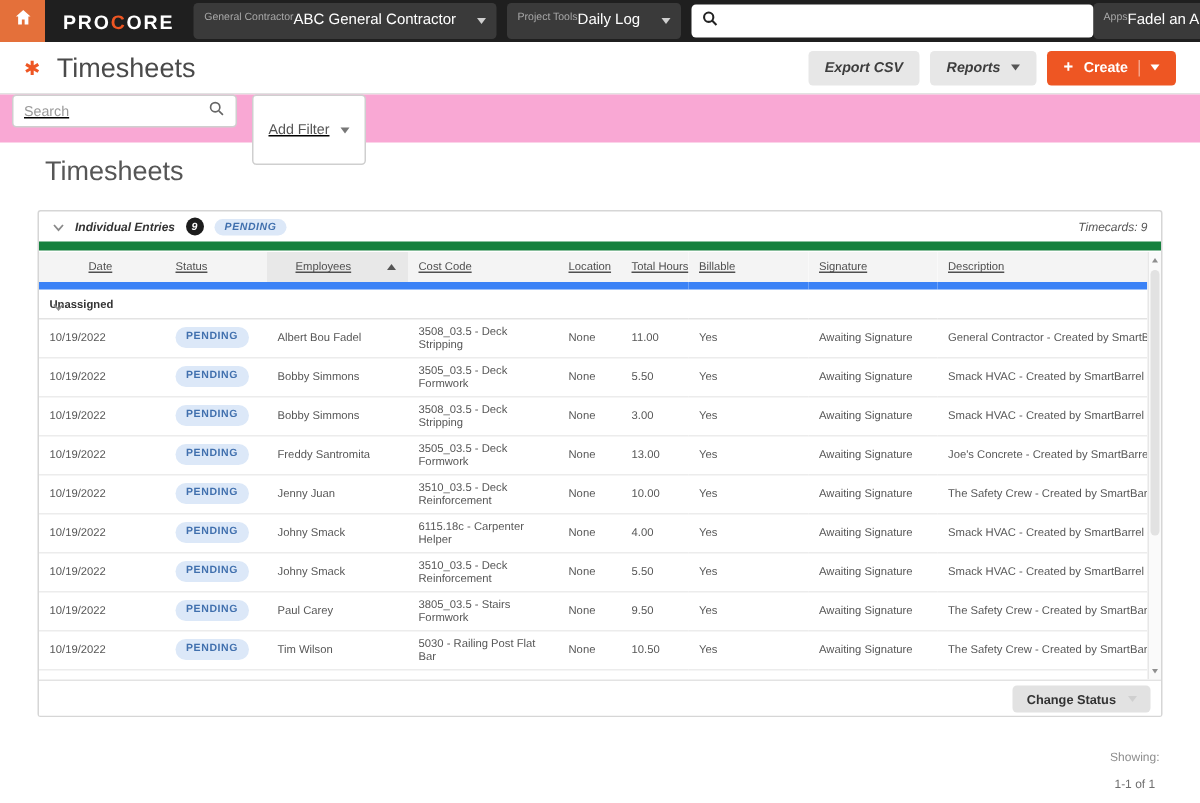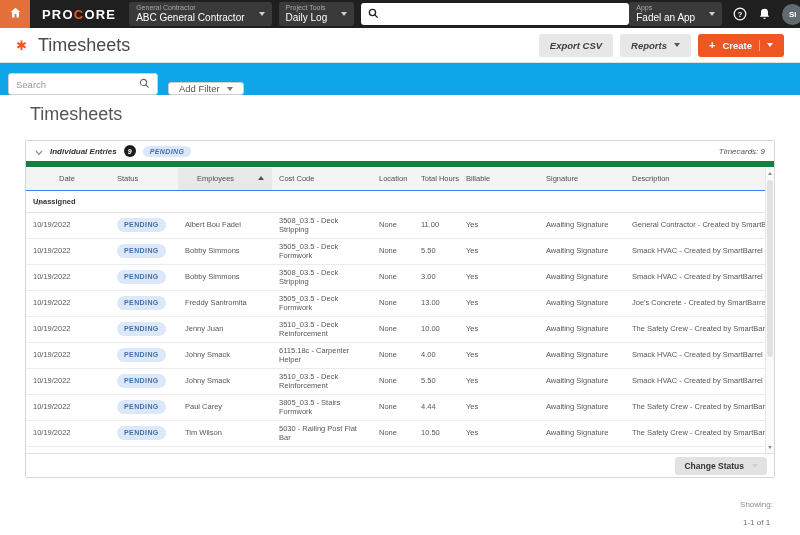--- a/index.html
+++ b/index.html
@@ -6,21 +6,21 @@
   html,body { width:800px; height:535px; overflow:hidden; }
   body { font-family:"Liberation Sans", sans-serif; background:#fff; position:relative; }
 
   
   .topnav { position:absolute; top:0; left:0; right:0; height:28px; background:var(--topnav-bg,#1f1f1f); display:flex; align-items:center; z-index:5; }
   .home-btn { width:30px; height:28px; background:var(--home-orange,#e4703a); display:flex; align-items:center; justify-content:center; cursor:pointer; flex:none; }
   .logo { margin-left:12px; font-size:13px; font-weight:bold; letter-spacing:1.2px; color:#fff; white-space:nowrap; }
   .logo .accent { color:var(--brand-orange,#ee5623); }
   .nav-dd { margin-left:13px; height:24px; background:#3a3a3a; border-radius:3px; padding:2px 7px; display:flex; align-items:center; cursor:pointer; flex:none; }
   .nav-dd.second { margin-left:7px; }
-  .nav-dd .dd-text { display:flex; flex-direction:column; line-height:1.15; }
+  .nav-dd .dd-text { display:flex; flex-direction:row; line-height:1.15; }
   .nav-dd .lab { font-size:7px; color:#a8a8a8; }
   .nav-dd .val { font-size:10px; color:#fff; white-space:nowrap; }
   .nav-dd .chev { margin-left:14px; }
   .chev-dn { width:0; height:0; border-left:3.5px solid transparent; border-right:3.5px solid transparent; border-top:4px solid #cfcfcf; display:inline-block; }
   .nav-search { margin-left:7px; width:268px; height:22px; background:#fff; border-radius:3px; display:flex; align-items:center; padding:0 7px; flex:none; }
   .nav-search svg { flex:none; }
   .nav-search input { border:none; outline:none; width:100%; font-size:10px; margin-left:6px; color:#333; font-family:inherit; background:transparent; }
   .nav-search input::placeholder { color:#8f8f8f; }
   .nav-right { margin-left:auto; display:flex; align-items:center; gap:11px; padding-right:10px; }
   .avatar { width:21px; height:21px; border-radius:50%; background:#626a71; color:#fff; font-size:8px; font-weight:bold; display:flex; align-items:center; justify-content:center; cursor:pointer; }
@@ -33,41 +33,41 @@
   .band-title .actions { margin-left:auto; display:flex; gap:7px; }
   .btn { border:none; border-radius:3px; font-family:inherit; font-size:9.5px; font-weight:bold; padding:6px 11px; cursor:pointer; display:flex; align-items:center; gap:7px; }
   .btn-gray { background:#e7e7e7; color:#3d3d3d;font-style:italic; }
   .btn-orange { background:var(--brand-orange,#ee5623); color:#fff; }
   .btn-orange .chev-dn { border-top-color:#fff; }
   .btn-gray .chev-dn { border-top-color:#555; }
   .btn .plus { font-size:11px; font-weight:bold; line-height:1; }
   .btn .sep { width:1px; height:11px; background:rgba(255,255,255,.45); }
 
   
-  .band-toolbar { position:absolute; top:63px; left:0; right:0; height:32px; background:#0ea5e9; display:flex; align-items:flex-end; padding:0 8px; gap:10px; }
+  .band-toolbar { position:absolute; top:63px; left:0; right:0; height:32px; background:#f9a8d4; display:flex; align-items:flex-start; padding:0 8px; gap:10px;text-decoration:underline; }
   .filter-search { width:150px; height:22px; border:1px solid #cfcfcf; border-radius:3px; background:#fff; display:flex; align-items:center; padding:0 7px; }
   .filter-search input { border:none; outline:none; width:100%; font-size:9.5px; color:#333; font-family:inherit; }
   .filter-search input::placeholder { color:#9a9a9a; }
-  .btn-outline { background:#fff; border:1px solid #cfcfcf; color:#555; font-weight:400; font-size:9.5px; padding:0 10px; }
+  .btn-outline { background:#fff; border:1px solid #cfcfcf; color:#555; font-weight:400; font-size:9.5px; padding:17px 10px; }
   .btn-outline .chev-dn { border-top-color:#777; }
 
   
   .main-heading { position:absolute; left:30px; top:104px; font-size:18px; font-weight:400; color:#565656; }
 
   .panel { position:absolute; left:25px; right:25px; top:140px; height:338px; background:#fff; border:1px solid #d6d6d6; border-radius:2px; }
   .panel-header { height:26px; border-bottom:6px solid #15803d; display:flex; align-items:center; padding:0 9px; gap:7px;font-style:italic; }
   .sec-title { font-size:8px; font-weight:bold; color:#333; }
   .count-badge { width:12px; height:12px; border-radius:50%; background:#1c1c1c; color:#fff; font-size:7px; font-weight:bold; display:flex; align-items:center; justify-content:center; }
   .pill { display:inline-block; background:var(--pending-bg,#dce8f8); color:var(--pending-text,#4170ae); font-size:7px; font-weight:bold; letter-spacing:.4px; padding:2px 7px; border-radius:8px; white-space:nowrap; }
   .timecards { margin-left:auto; font-size:8px; color:#555; }
 
   .table-wrap { position:absolute; top:27px; left:0; right:9px; bottom:24px; overflow:hidden; }
   table { width:100%; border-collapse:collapse; table-layout:fixed; }
   th, td { text-align:left; font-size:7.5px; color:#575757; white-space:nowrap; overflow:hidden; }
-  thead th { height:22px; background:#f4f4f4; font-weight:400; color:#4f4f4f; padding:4px 7px; border-bottom:1px solid #3b82f6; cursor:pointer; }
+  thead th { height:22px; background:#f4f4f4; font-weight:400; color:#4f4f4f; padding:4px 7px; border-bottom:5px solid #3b82f6; cursor:pointer;text-decoration:underline; }
   thead th.first, td.first { padding-left:33px; }
   thead th.sorted { background:#e8e8e8; position:relative; }
   .sort-ic { position:absolute; right:8px; top:8px; width:0; height:0; border-left:3px solid transparent; border-right:3px solid transparent; border-bottom:4px solid #555; }
   tr.group-row td { height:22px; font-weight:bold; color:#333; font-size:7.5px; border-bottom:1px solid #e3e3e3; padding:0 7px; position:relative; }
   tr.group-row .grp-chev { position:absolute; left:9px; top:8px; }
   tbody tr.data-row { cursor:pointer; }
   tbody tr.data-row td { height:26px; padding:0 7px; border-bottom:1px solid #ececec; line-height:9.5px; vertical-align:middle; }
   td.wrap { white-space:normal; }
   td.c-emp, th.c-emp { padding-left:19px; }
 
@@ -306,21 +306,21 @@
     <td>Awaiting Signature</td>
     <td>Smack HVAC - Created by SmartBarrel on</td>
   </tr>
 
   <tr class="data-row">
     <td class="first">10/19/2022</td>
     <td><span class="pill">PENDING</span></td>
     <td class="c-emp">Paul Carey</td>
     <td class="wrap">3805_03.5 - Stairs Formwork</td>
     <td>None</td>
-    <td>4.44</td>
+    <td>9.50</td>
     <td>Yes</td>
     <td>Awaiting Signature</td>
     <td>The Safety Crew - Created by SmartBarrel on</td>
   </tr>
 
   <tr class="data-row">
     <td class="first">10/19/2022</td>
     <td><span class="pill">PENDING</span></td>
     <td class="c-emp">Tim Wilson</td>
     <td class="wrap">5030 - Railing Post Flat Bar</td>

